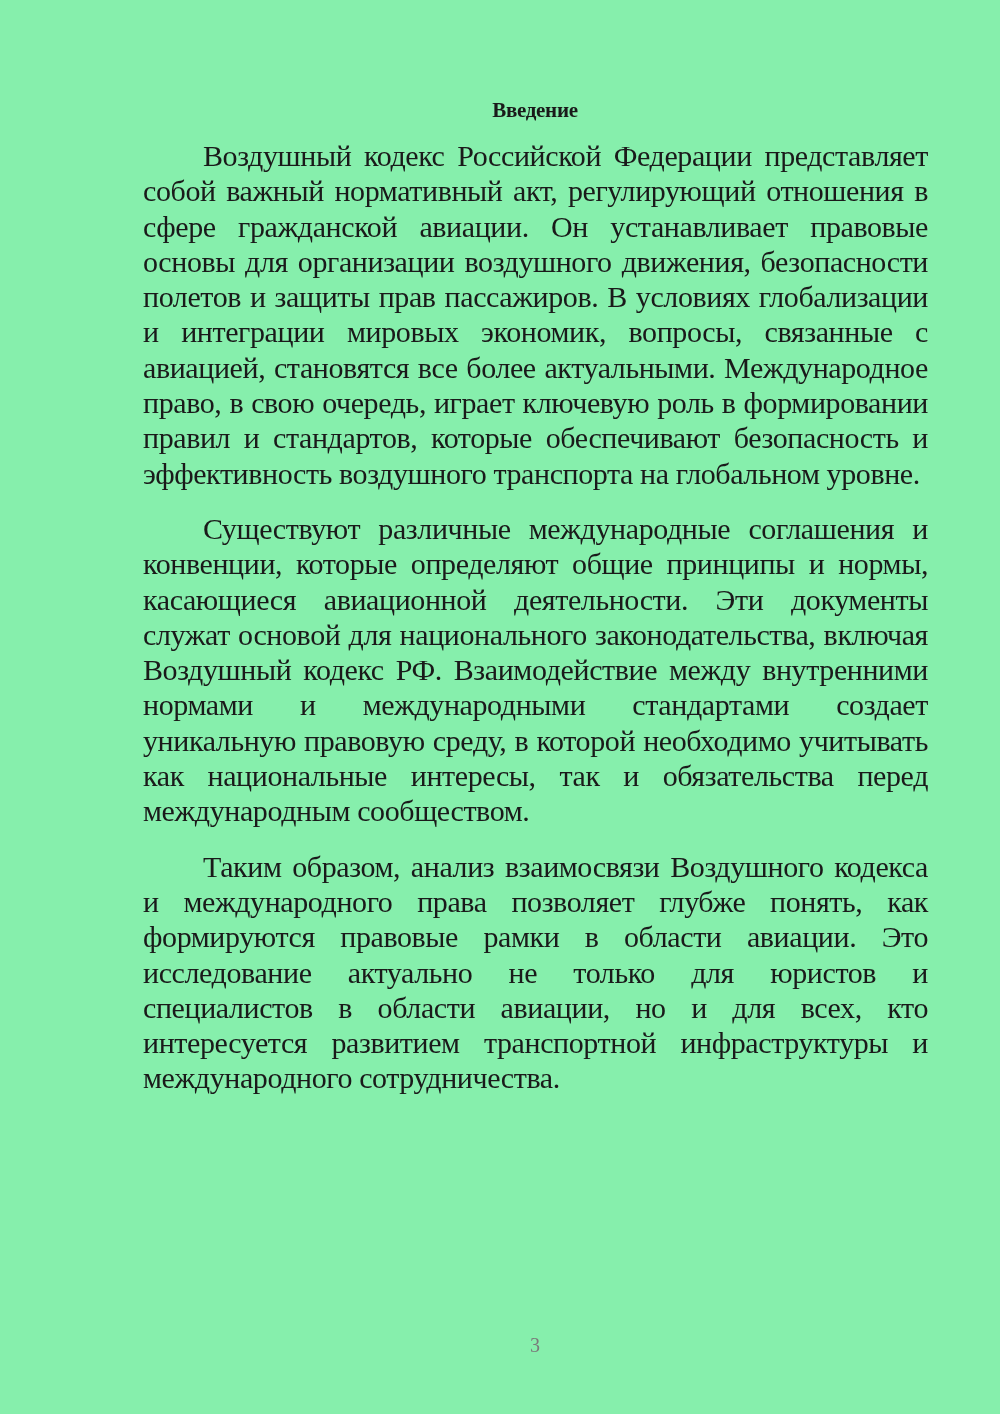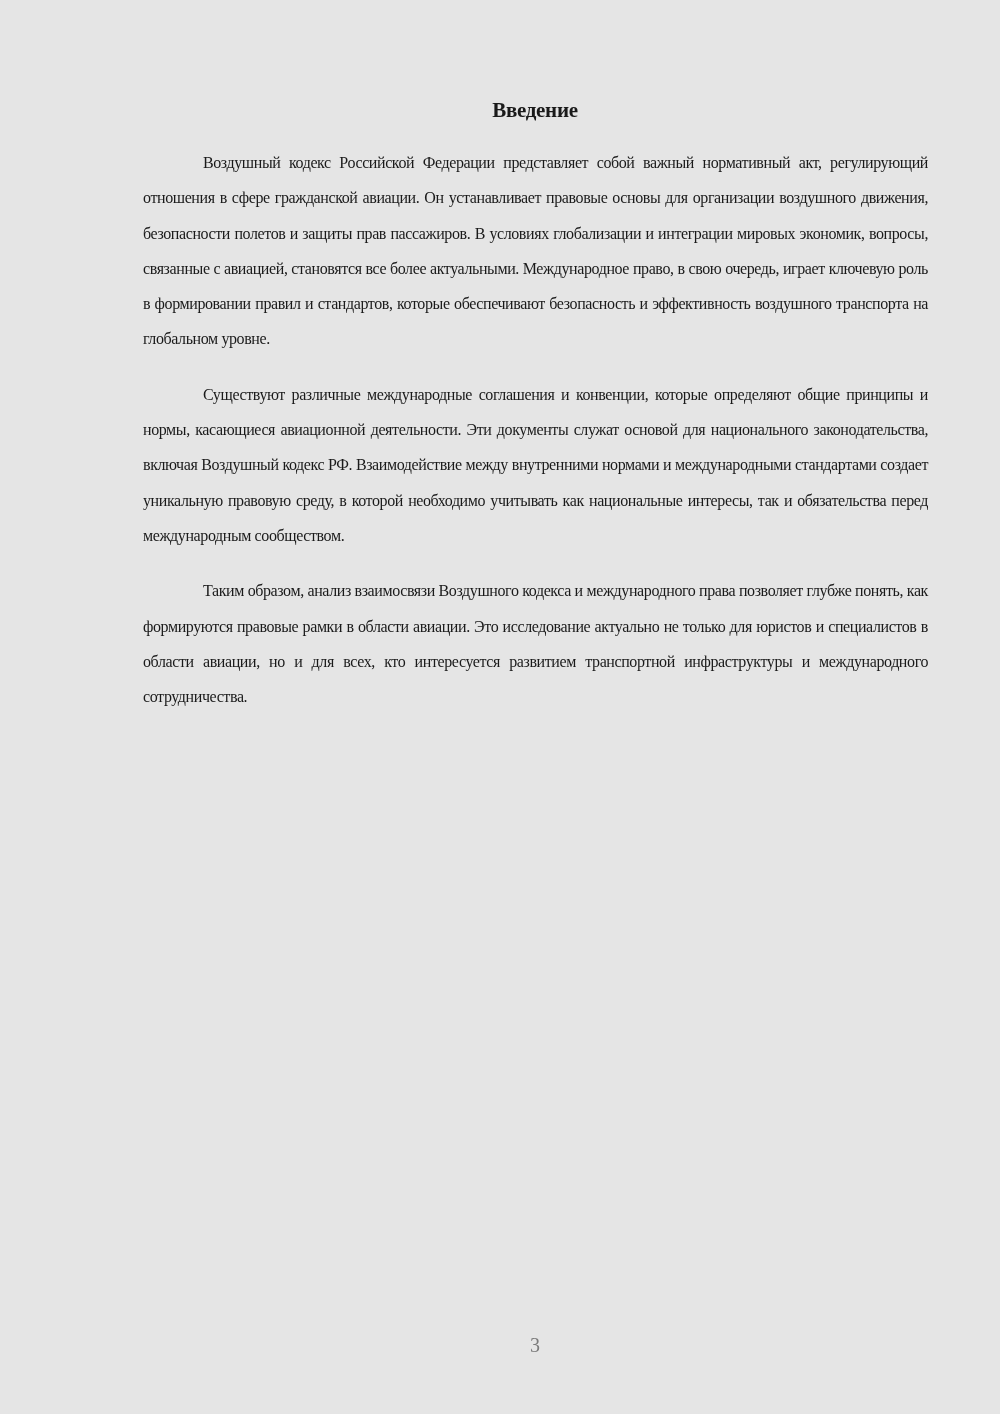--- a/index.html
+++ b/index.html
@@ -14,40 +14,40 @@
       overflow: hidden;
       font-family: "Liberation Serif", "DejaVu Serif", serif;
       color: #1a1a1a;
     }
     .page {
       position: absolute;
       left: 0;
       top: 0;
       width: 1000px;
       height: 1414px;
-      background: #e5e5e5;
+      background: #86efac;
     }
     .heading {
       position: absolute;
       top: 96px;
       left: 0;
       width: 1070px;
       text-align: center;
       font-weight: bold;
       font-size: 21px;
       line-height: 28px;
       margin: 0;
       letter-spacing: -0.3px;
     }
     .body-text {
       position: absolute;
       left: 143px;
-      top: 145px;
+      top: 138px;
       width: 785px;
-      font-size: 16px;
+      font-size: 30px;
       line-height: 35.3px;
       letter-spacing: -0.4px;
     }
     .body-text p {
       margin: 0 0 20px 0;
       text-align: justify;
       text-indent: 60px;
     }
     .page-number {
       position: absolute;

